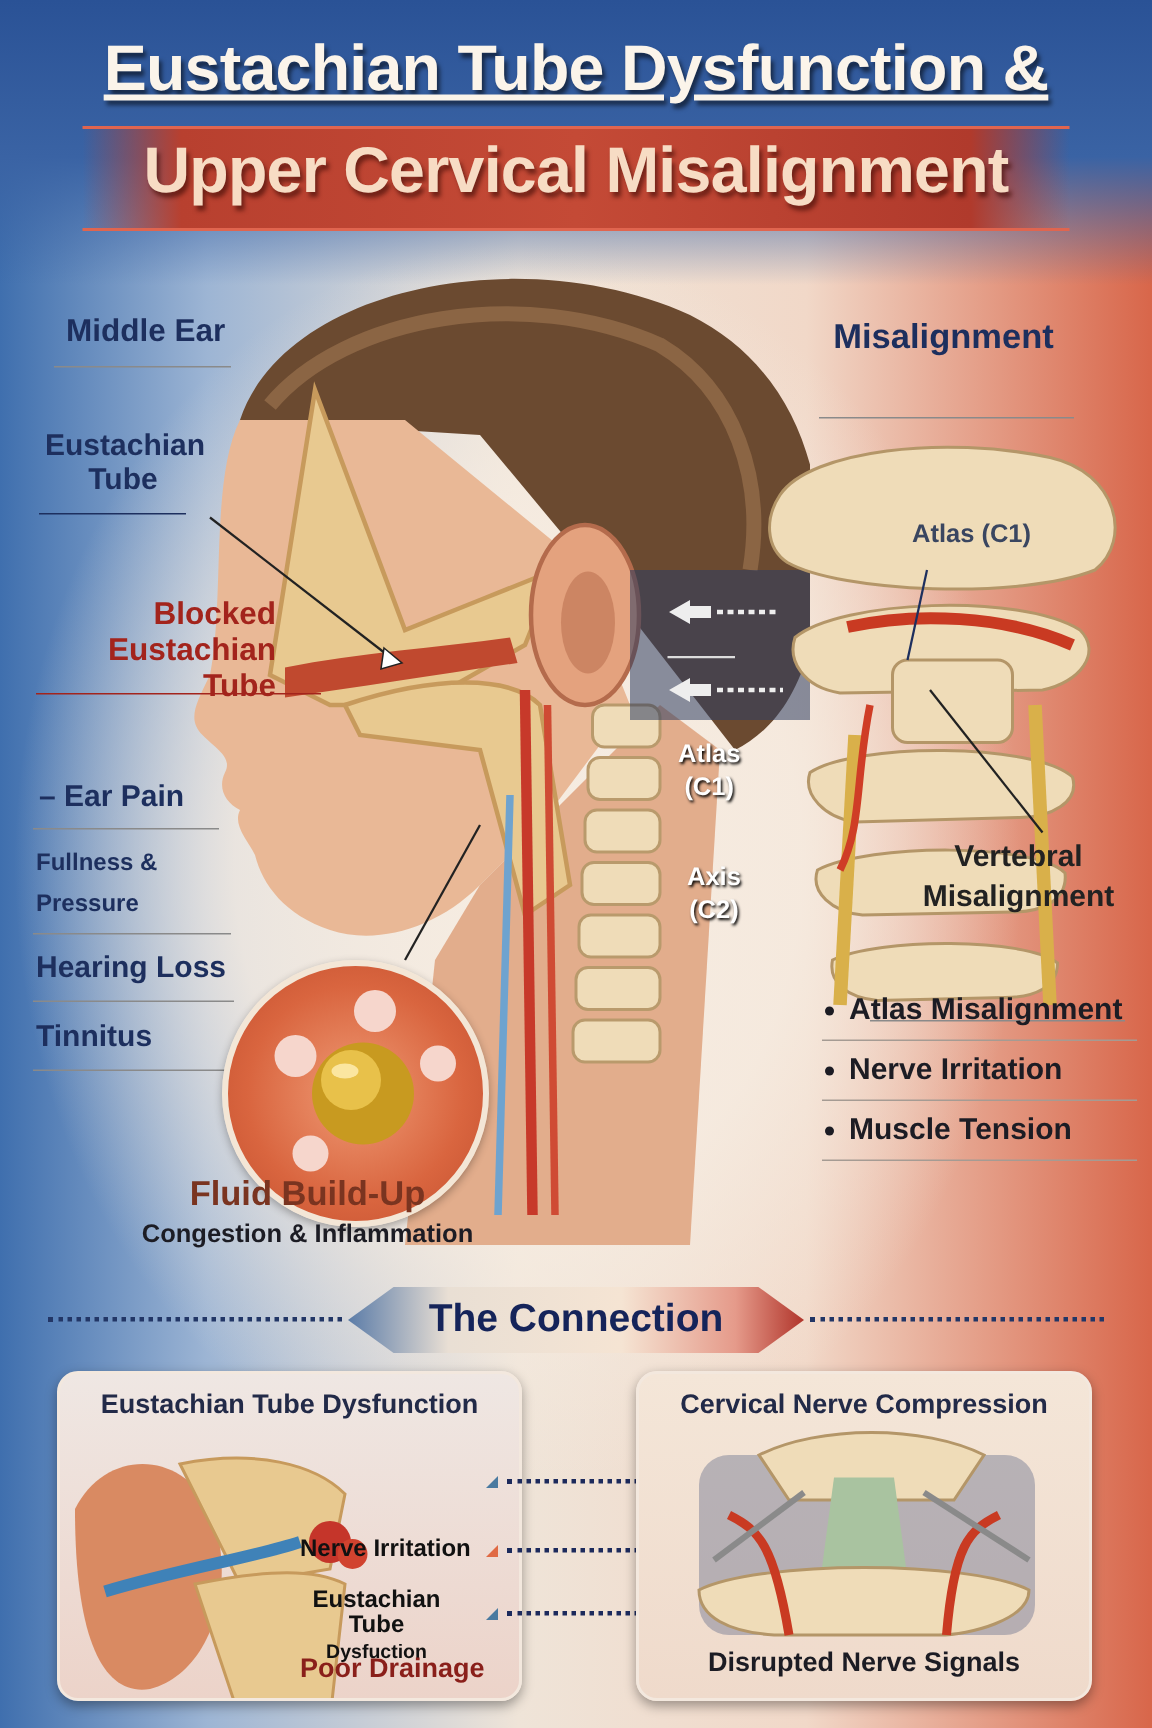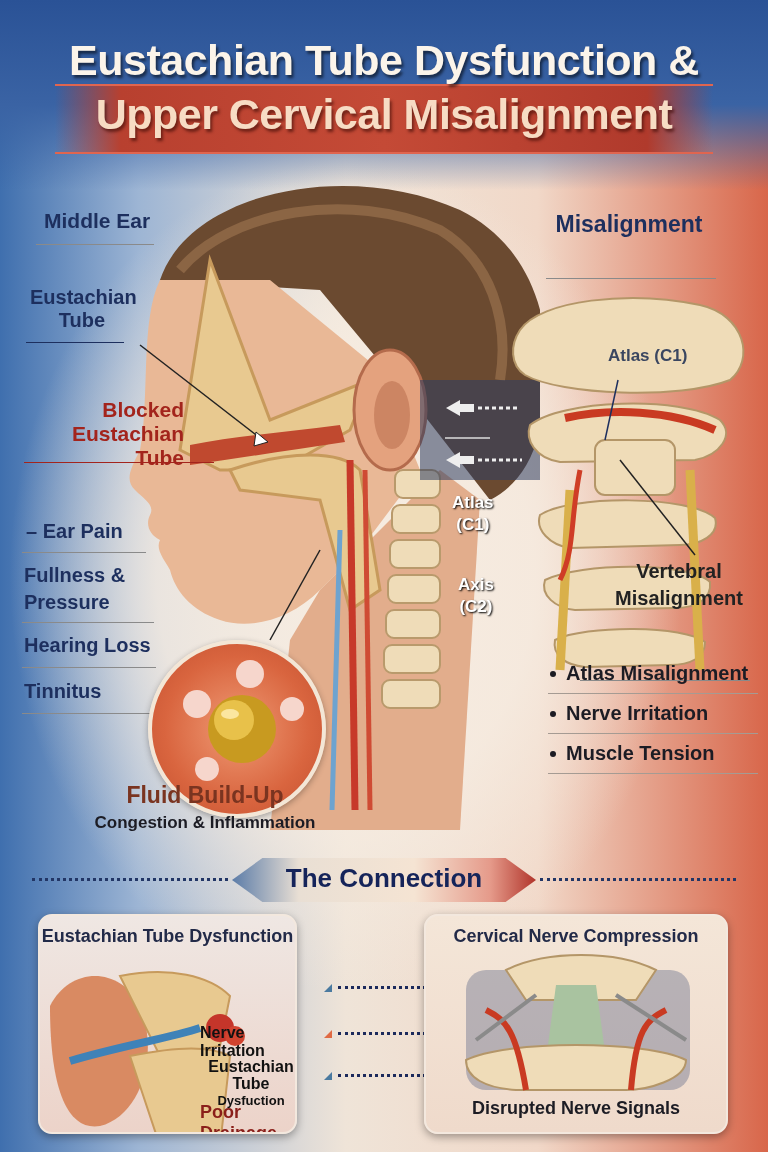--- a/index.html
+++ b/index.html
@@ -10,23 +10,24 @@
     background:
       radial-gradient(ellipse 420px 520px at 45% 50%, #f6ece1 0%, rgba(246,236,225,0.85) 45%, rgba(246,236,225,0) 80%),
       linear-gradient(90deg, #3f6fae 0%, #9db5d4 18%, #efe4d8 45%, #f1d8c8 70%, #d8664a 100%);
   }
   .top-bg {
     position: absolute; left: 0; top: 0; width: 768px; height: 190px;
     background: linear-gradient(180deg, #2a5296 0%, #3a63a4 55%, rgba(200,180,180,0) 100%);
   }
   .title-wrap { position: absolute; left: 0; top: 0; width: 768px; height: 165px; }
   .title-line1 {
-    position: absolute; left: 0; width: 768px; top: 36px; text-align: center;
+    position: absolute; left: 0; width: 768px; top: 22px; text-align: center;
     font-size: 43px; font-weight: bold; color: #fbf4ea; letter-spacing: -0.5px;
     text-shadow: 2px 3px 3px rgba(0,0,0,0.55);
+    text-decoration: underline;
   }
   .title-band {
     position: absolute; left: 55px; top: 84px; width: 658px; height: 70px;
     background: linear-gradient(90deg, rgba(170,45,35,0) 0%, #b8402f 10%, #c44a36 50%, #b03a2c 90%, rgba(170,45,35,0) 100%);
     border-top: 2px solid #e0654f; border-bottom: 2px solid #e0654f;
   }
   .title-line2 {
     position: absolute; left: 0; width: 768px; top: 90px; text-align: center;
     font-size: 43px; font-weight: bold; color: #f7dcc4; letter-spacing: -0.5px;
     text-shadow: 2px 3px 3px rgba(60,10,5,0.6);
@@ -70,21 +71,21 @@
   }
   .conn-text {
     position: absolute; left: 232px; top: 863px; width: 304px; text-align: center;
     font-size: 26px; font-weight: bold; color: #15245a;
   }
 
   .card {
     position: absolute; border-radius: 14px; overflow: hidden;
     border: 2px solid #f3e8de; box-shadow: 0 3px 8px rgba(0,0,0,0.35);
   }
-  .card-left { left: 38px; top: 914px; width: 259px; height: 220px;
+  .card-left { left: 38px; top: 914px; width: 310px; height: 220px;
     background: linear-gradient(180deg, #efe7e3 0%, #ecd3c9 100%); }
   .card-right { left: 424px; top: 914px; width: 304px; height: 220px;
     background: linear-gradient(180deg, #f4e6d8 0%, #efdacb 100%); }
   .card-title { position: absolute; left: 0; width: 100%; top: 10px; text-align: center; font-size: 18px; font-weight: bold; color: #222a48; }
   .card-text { position: absolute; font-weight: bold; }
 
   .arrow-row { position: absolute; height: 20px; }
   .arrow-row .dots { position: absolute; left: 14px; top: 8px; width: 100px; border-top: 3px dotted #1c2a5c; }
   .arrow-row .head { position: absolute; left: 108px; top: 0; width: 0; height: 0;
     border-top: 10px solid transparent; border-bottom: 10px solid transparent; border-left: 18px solid #c2332a; }
@@ -150,21 +151,21 @@
 <div class="rule" style="left:26px; top:342px; width:98px; background:#1d2f5e;"></div>
 
 <div class="label red" style="left:24px; top:398px; font-size:21px; width:160px; text-align:right;">
   <div>Blocked</div>
   <div>Eustachian Tube</div>
 </div>
 <div class="rule" style="left:24px; top:462px; width:190px; background:#a3241c;"></div>
 
 <div class="label" style="left:26px; top:520px; font-size:20px;">– Ear Pain</div>
 <div class="rule" style="left:22px; top:552px; width:124px;"></div>
-<div class="label" style="left:24px; top:562px; font-size:20px; line-height:27px;">
+<div class="label" style="left:24px; top:562px; font-size:16px; line-height:27px;">
   <div>Fullness &amp;</div>
   <div>Pressure</div>
 </div>
 <div class="rule" style="left:22px; top:622px; width:132px;"></div>
 <div class="label" style="left:24px; top:634px; font-size:20px;">Hearing Loss</div>
 <div class="rule" style="left:22px; top:667px; width:134px;"></div>
 <div class="label" style="left:24px; top:680px; font-size:20px;">Tinnitus</div>
 <div class="rule" style="left:22px; top:713px; width:140px;"></div>
 
 <div class="fluid-circle">

